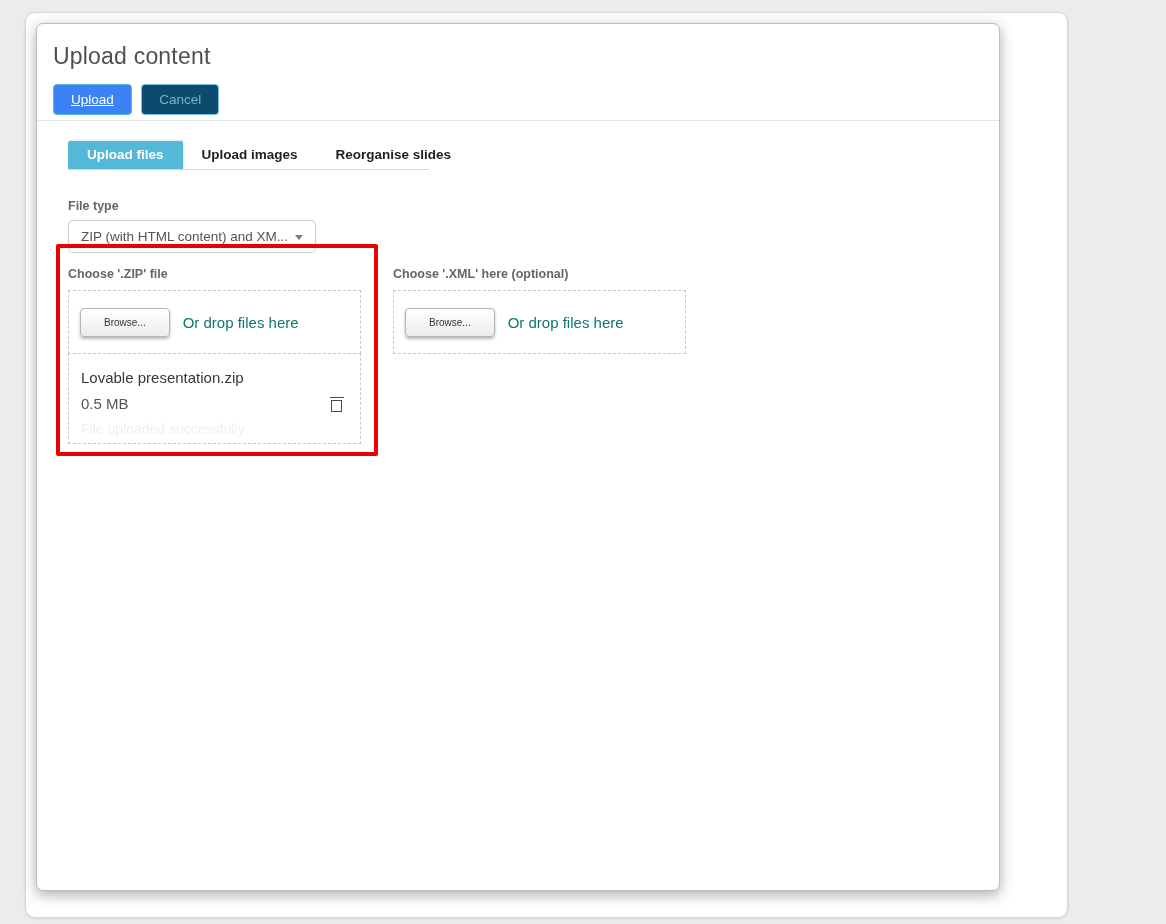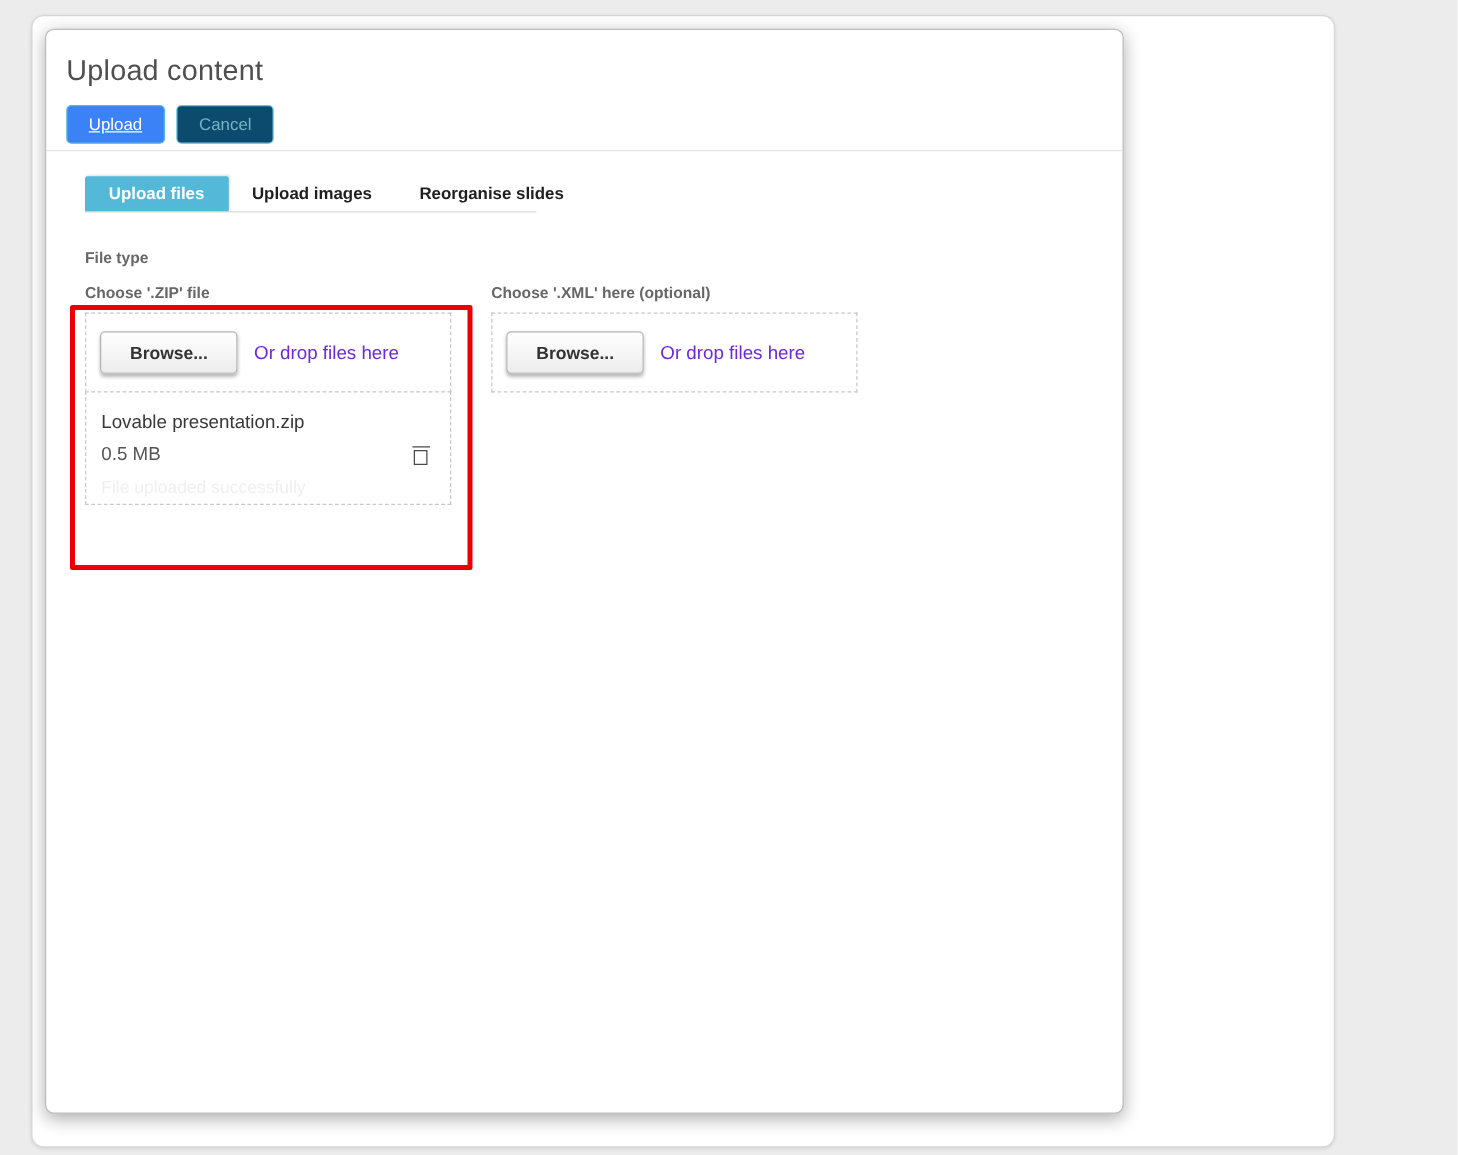--- a/index.html
+++ b/index.html
@@ -12,21 +12,21 @@
   .outer-card{
     position:absolute;left:25px;top:12px;
     width:1041px;height:904px;
     background:#fff;
     border:1px solid #d6d6d6;
     border-radius:10px;
     box-shadow:0 1px 3px rgba(0,0,0,0.10);
   }
   .modal{
     position:absolute;left:10px;top:10px;
-    width:863px;height:868px;
+    width:964px;height:868px;
     background:#fff;
     border:1px solid #bdbdbd;
     border-radius:7px;
     box-shadow:0 4px 14px rgba(0,0,0,0.32);
     box-sizing:border-box;
   }
   .modal-header{
     padding:19px 16px 0 16px;
     border-bottom:1px solid #dce8ee;
   }
@@ -76,28 +76,28 @@
   .col{width:293px;box-sizing:border-box;}
   .col + .col{margin-left:32px;}
   .col-label{font-size:12.5px;font-weight:700;color:#666;height:14px;margin-bottom:9px;}
   .dropzone{
     border:1px dashed #c8c8c8;
     height:64px;box-sizing:border-box;
     display:flex;align-items:center;
     padding:0 11px;background:#fff;
   }
   .browse-btn{
-    font-size:14px;font-weight:700;color:#333;
+    font-size:10px;font-weight:400;color:#333;
     padding:8px 23px;
     background:linear-gradient(#ffffff,#ececec);
     border:1px solid #b5b5b5;border-radius:4px;
     box-shadow:0 2px 3px rgba(0,0,0,0.28);
     cursor:pointer;white-space:nowrap;
   }
-  .drop-hint{margin-left:13px;font-size:15px;color:#6d28d9;white-space:nowrap;}
+  .drop-hint{margin-left:13px;font-size:15px;color:#0f766e;white-space:nowrap;}
   .filebox{
     border:1px dashed #c8c8c8;margin-top:-1px;
     height:91px;box-sizing:border-box;
     padding:15px 12px 0 12px;background:#fff;
   }
   .file-name{font-size:15px;color:#383838;}
   .file-meta-row{display:flex;justify-content:space-between;align-items:center;margin-top:9px;}
   .file-size{font-size:15px;color:#555;}
   .delete-btn{
     background:none;border:none;padding:0;cursor:pointer;
@@ -134,20 +134,24 @@
       </div>
     </div>
 
     <div class="tabs">
       <span class="tab active">Upload files</span>
       <span class="tab">Upload images</span>
       <span class="tab">Reorganise slides</span>
     </div>
 
     <div class="filetype-label">File type</div>
+    <div class="select">
+      <span class="select-value">ZIP (with HTML content) and XM...</span>
+      <span class="caret"></span>
+    </div>
 
     <div class="columns">
 
       <div class="col">
         <div class="col-label">Choose '.ZIP' file</div>
         <div class="dropzone">
           <span class="browse-btn">Browse...</span>
           <span class="drop-hint">Or drop files here</span>
         </div>
         <div class="filebox">

